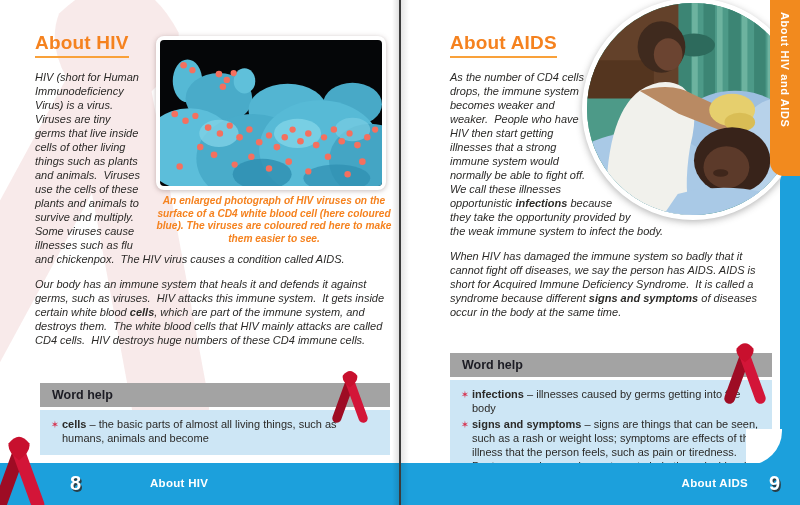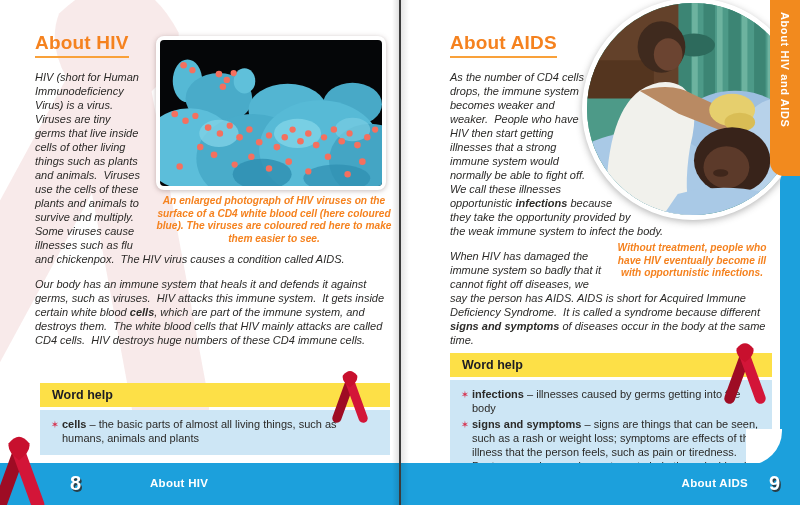--- a/index.html
+++ b/index.html
@@ -45,21 +45,21 @@
     position:absolute; left:582px; top:-2px; width:222px; height:222px;
     border:5px solid #fff; border-radius:50%; overflow:hidden;
     box-shadow:0 2px 7px rgba(50,50,50,.35); z-index:3; background:#4d9a88;
   }
   .circle-photo svg { display:block; width:100%; height:100%; }
   
   .wordhelp { position:absolute; z-index:3; }
   .wh-left  { left:40px;  top:383px; width:350px; }
   .wh-right { left:450px; top:353px; width:322px; }
   .wh-header {
-    background:#fde047; color:#1c1c24; font-weight:bold; font-size:12.5px;
+    background:#a3a3a3; color:#1c1c24; font-weight:bold; font-size:12.5px;
     padding:5px 0 2px 12px; height:24px;
   }
   .wh-body { background:#cde6f5; margin-top:3px; padding:7px 10px 8px 8px; }
   .wh-item { display:flex; font-size:11px; line-height:14px; margin-bottom:2px; }
   .wh-bullet { color:#d6304d; font-size:10px; width:14px; flex:0 0 14px; padding-top:1px; text-align:center; }
   .wh-text { white-space:pre-wrap; }
   
   .gutter { position:absolute; left:399px; top:0; width:2px; height:505px; background:#3b3b3b; z-index:9; }
   .gutter-shade { position:absolute; left:392px; top:0; width:7px; height:505px; z-index:8;
     background:linear-gradient(to right, rgba(0,0,0,0), rgba(0,0,0,.12)); }
@@ -192,21 +192,21 @@
 
   <p>HIV (short for Human Immunodeficiency Virus) is a virus.  Viruses are tiny germs that live inside cells of other living things such as plants and animals.  Viruses use the cells of these plants and animals to survive and multiply.  Some viruses cause illnesses such as flu and chickenpox.  The HIV virus causes a condition called AIDS.</p>
   <p>Our body has an immune system that heals it and defends it against germs, such as viruses.  HIV attacks this immune system.  It gets inside certain white blood <b>cells</b>, which are part of the immune system, and destroys them.  The white blood cells that HIV mainly attacks are called CD4 cells.  HIV destroys huge numbers of these CD4 immune cells.</p>
 </div>
 
 <div class="wordhelp wh-left">
   <div class="wh-header">Word help</div>
   <div class="wh-body">
     <div class="wh-item">
       <span class="wh-bullet">✶</span>
-      <div class="wh-text"><b>cells</b><span> – the basic parts of almost all living things, such as humans, animals and plants</span></div>
+      <div class="wh-text"><b>cells</b><span> – the basic parts of almost all living things, such as humans, animals and become</span></div>
     </div>
   </div>
 </div>
 
 <div class="circle-photo">
   <svg viewBox="0 0 222 222" preserveAspectRatio="none">
     <rect x="0" y="0" width="222" height="222" fill="#4d9a88"></rect>
     <rect x="0" y="0" width="96" height="96" fill="#63412a"></rect>
     <rect x="0" y="60" width="70" height="40" fill="#54351f"></rect>
     <g fill="#3c8574">
@@ -234,21 +234,20 @@
     <ellipse cx="160" cy="125" rx="16" ry="10" fill="#d9bd55"></ellipse>
     <ellipse cx="152" cy="165" rx="40" ry="35" fill="#38231a"></ellipse>
     <ellipse cx="146" cy="172" rx="24" ry="22" fill="#5c3a2a"></ellipse>
     <ellipse cx="140" cy="178" rx="8" ry="4" fill="#3f261b"></ellipse>
     <path d="M95 200 Q150 185 210 205 L222 222 L80 222 Z" fill="#a9c9e6"></path>
   </svg>
 </div>
 
 <div class="col col-right">
   <div class="circle-spacer"></div>
-  <div class="circle-caption caption">Without treatment, people who have HIV eventually become ill with opportunistic infections.</div>
 
   <h2 class="sec-head">About AIDS</h2>
 
   <p>As the number of CD4 cells drops, the immune system becomes weaker and weaker.  People who have HIV then start getting illnesses that a strong immune system would normally be able to fight off.  We call these illnesses opportunistic <b>infections</b> because they take the opportunity provided by the weak immune system to infect the body.</p>
   <p>When HIV has damaged the immune system so badly that it cannot fight off diseases, we say the person has AIDS. AIDS is short for Acquired Immune Deficiency Syndrome.  It is called a syndrome because different <b>signs and symptoms</b> of diseases occur in the body at the same time.</p>
 </div>
 
 <div class="wordhelp wh-right">
   <div class="wh-header">Word help</div>
   <div class="wh-body">

